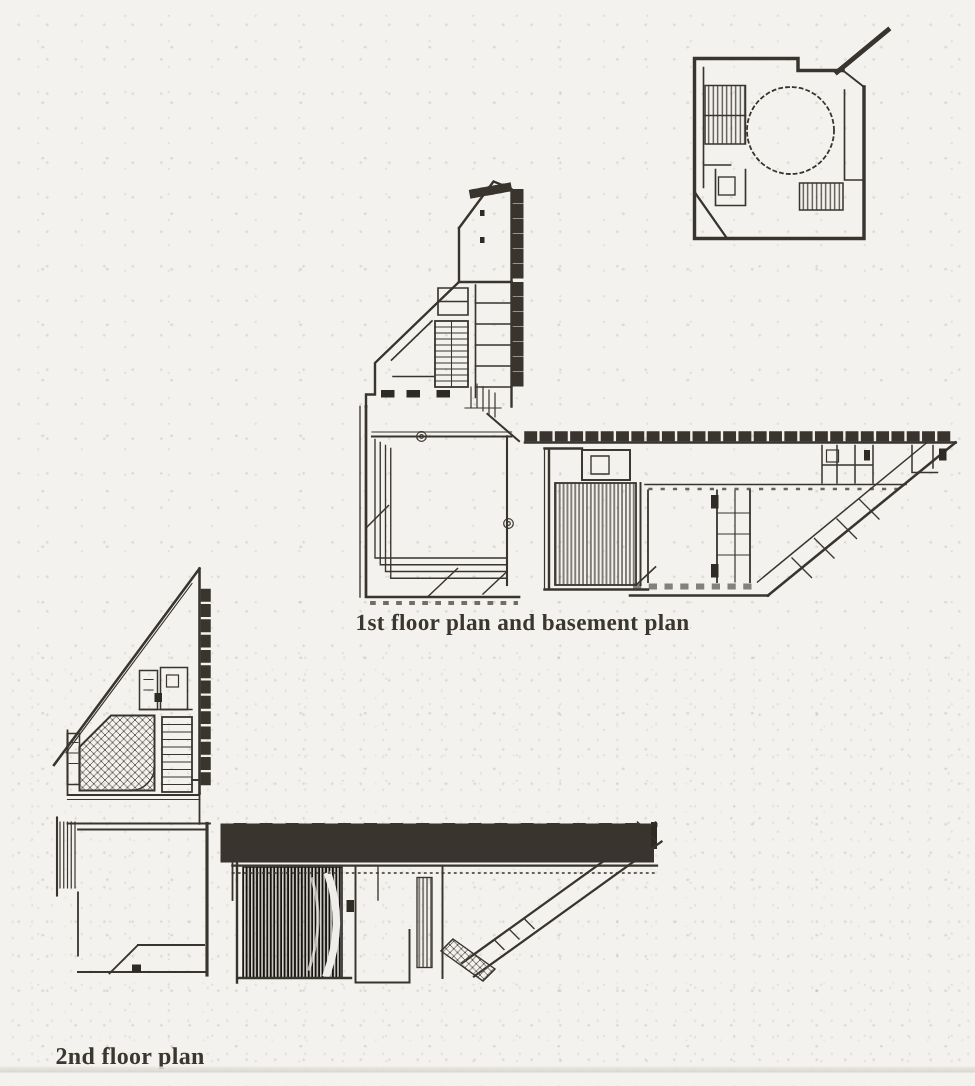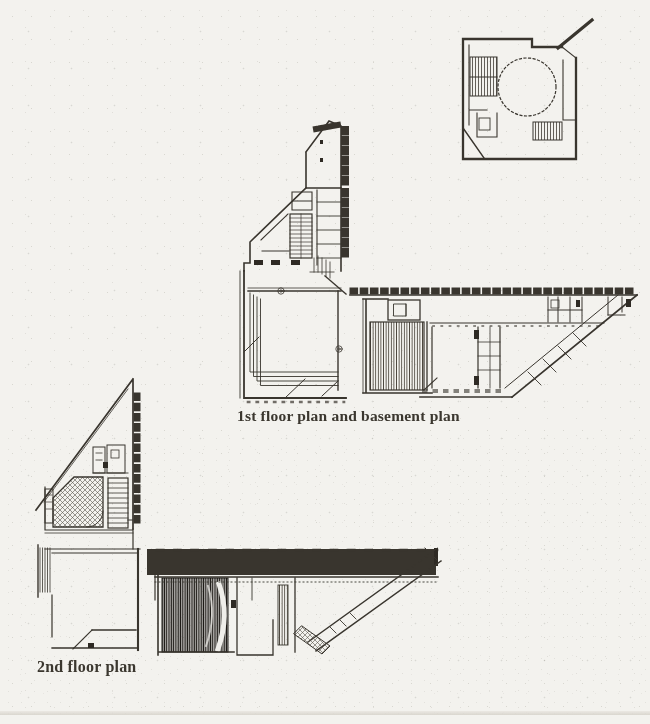--- a/index.html
+++ b/index.html
@@ -22,21 +22,21 @@
     background-size: 13px 11px, 23px 19px;
     background-position: 2px 3px, 9px 7px;
     opacity:.55; pointer-events:none;
   }
   svg{position:absolute; left:0; top:0;}
   .caption{
     position:absolute; font-weight:bold; color:#3b372f;
     letter-spacing:.2px; white-space:nowrap;
   }
   .cap1{ left:237px; top:407px; font-size:15.5px; }
-  .cap2{ left:37px;  top:658px; font-size:16px; }
+  .cap2{ left:37px;  top:696px; font-size:16px; }
   .scan-edge{
     position:absolute; left:0; top:711px; width:650px; height:4px;
     background:linear-gradient(to bottom,#eae7e1,#d5d1c9); opacity:.85;
   }
 </style>
 </head>
 <body>
 
 <div class="page">
   <div class="noise-lower"></div>

